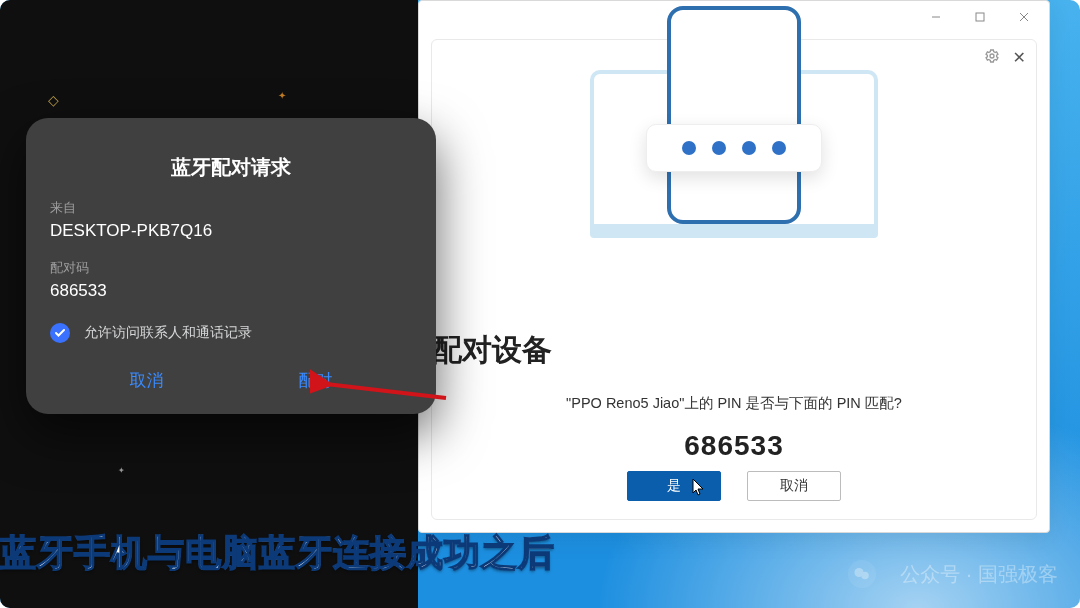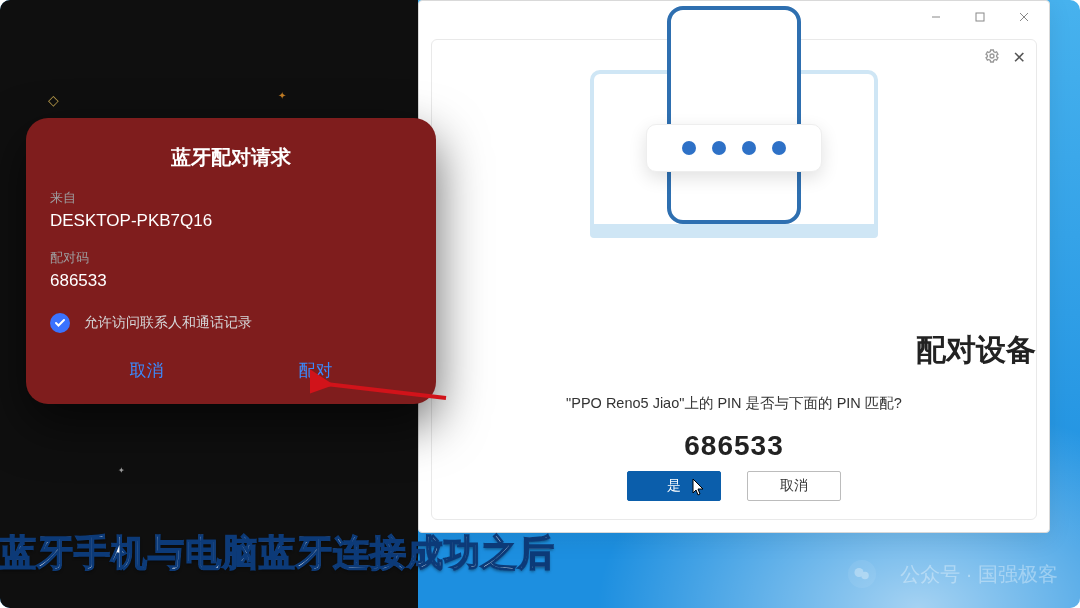--- a/index.html
+++ b/index.html
@@ -28,38 +28,38 @@
   .laptop { position:absolute; bottom:24px; left:50%; transform:translateX(-50%);
             width:288px; height:168px; border:4px solid #cfe6f5; border-bottom:14px solid #cfe6f5; border-radius:10px 10px 4px 4px; }
   .phone  { position:absolute; left:50%; top:4px; transform:translateX(-50%);
             width:134px; height:218px; border:4px solid #2e6fb0; background:#fff; border-radius:16px; }
   .pill   { position:absolute; left:50%; top:122px; transform:translateX(-50%);
             width:176px; height:48px; background:#fff; border:1px solid #eee; border-radius:10px;
             display:flex; align-items:center; justify-content:center; gap:16px;
             box-shadow:0 6px 18px rgba(0,0,0,.12); }
   .dot { width:14px; height:14px; border-radius:50%; background:#2e71c7; }
 
-  .pair-h  { position:absolute; top:290px; left:0; right:0; text-align:right; font-size:30px; font-weight:700; color:#222; }
+  .pair-h  { position:absolute; top:290px; left:0; right:0; text-align:left; font-size:30px; font-weight:700; color:#222; }
   .pair-q  { position:absolute; top:354px; left:0; right:0; text-align:center; font-size:14.5px; color:#333; }
   .pair-pin{ position:absolute; top:390px; left:0; right:0; text-align:center; font-size:28px; font-weight:600; color:#222; letter-spacing:1px; }
 
   .btnrow { position:absolute; left:0; right:0; bottom:18px; display:flex; gap:26px; justify-content:center; }
   .btn { min-width:94px; height:30px; font-size:14px; border:1px solid #bcbcbc; background:#fff; color:#333;
          display:flex; align-items:center; justify-content:center; border-radius:2px; cursor:pointer; }
   .btn.primary { background:#0b5eab; border-color:#0b5eab; color:#fff; position:relative; }
   .cursor { position:absolute; right:14px; bottom:4px; }
 
   
   .phone-side { position:absolute; left:0; top:0; width:418px; height:100%; background:#0f0f0f; }
   .sparkle { position:absolute; color:#e6c15a; font-size:14px; opacity:.8; }
   .s1 { left:48px; top:92px; } .s2 { left:278px; top:90px; color:#f19a2a; font-size:10px; }
   .s3 { left:118px; top:466px; color:#fff; font-size:8px; opacity:.6; }
 
-  .sheet { position:absolute; left:26px; right:-18px; top:118px; background:#7f1d1d; border-radius:22px;
-           padding:26px 24px 22px; color:#ddd; box-shadow:0 20px 50px rgba(0,0,0,.6); }
+  .sheet { position:absolute; left:26px; right:-18px; top:118px; background:#404040; border-radius:22px;
+           padding:36px 24px 22px; color:#ddd; box-shadow:0 20px 50px rgba(0,0,0,.6); }
   .sheet h3 { text-align:center; color:#fff; font-size:20px; font-weight:600; margin-bottom:18px; }
   .lab { font-size:13px; color:#9d9d9f; margin-top:4px; }
   .val { font-size:17px; color:#fff; margin-top:4px; }
   .gap { height:14px; }
   .chk { display:flex; align-items:center; gap:14px; margin-top:22px; }
   .chkbox { width:20px; height:20px; border-radius:50%; background:#3a72ff; display:flex; align-items:center; justify-content:center; }
   .chkbox svg { width:12px; height:12px; }
   .chk span { font-size:14px; color:#d6d7d9; }
   .sheet-btns { display:flex; justify-content:space-around; margin-top:26px; padding:0 12px; }
   .tbtn { color:#3a8bff; font-size:17px; cursor:pointer; }

